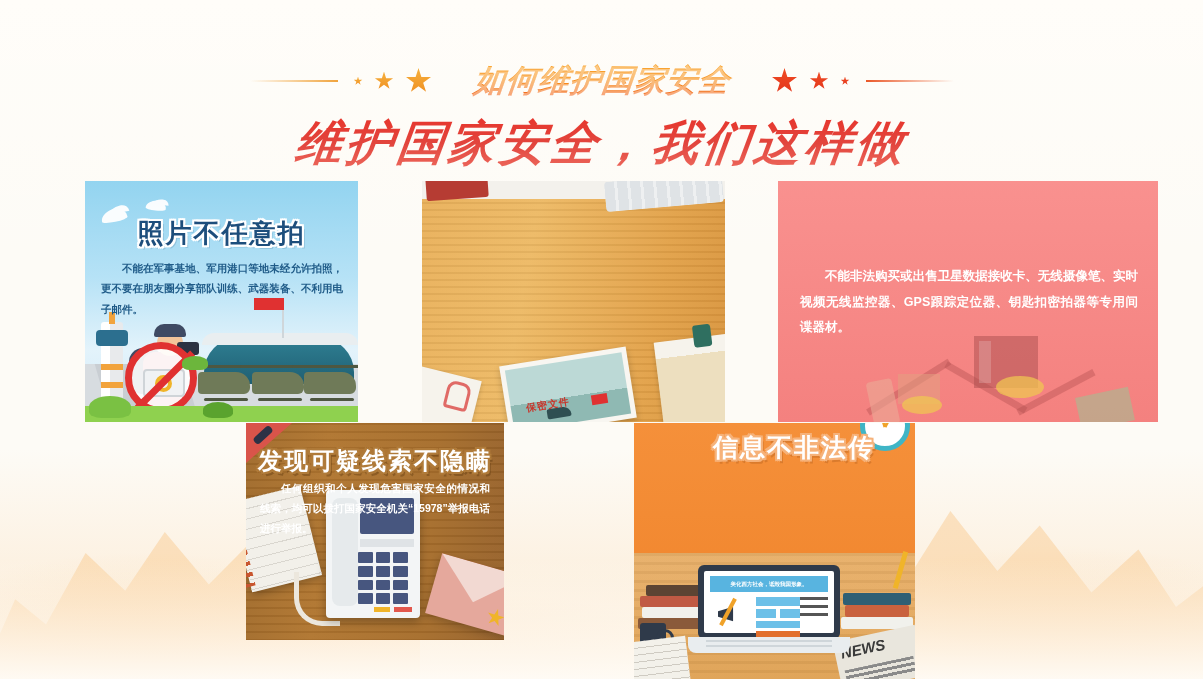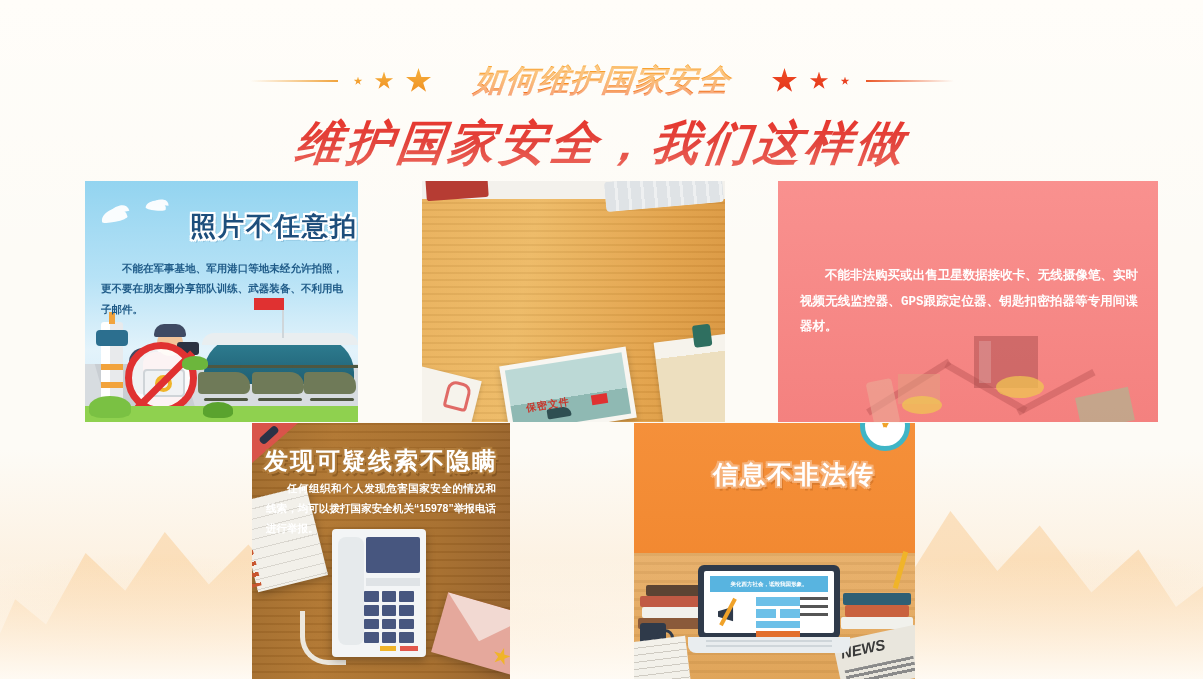--- a/index.html
+++ b/index.html
@@ -108,24 +108,24 @@
   
   #card1 { left: 85px; top: 181px; width: 273px; height: 241px;
            background: linear-gradient(180deg, #9ed8f2 0%, #bfe6f7 38%, #e9f6fc 62%, #cfeafb 100%); }
   #card1 .sky { position:absolute; inset:0;
     background: linear-gradient(180deg,#93d4f0 0%, #b6e2f6 40%, #e3f3fb 70%, #cfe9f8 100%); }
   #card1 .dove { position: absolute; width: 26px; height: 13px; background: #fff;
     border-radius: 60% 40% 50% 50%/ 80% 80% 20% 20%; opacity: .95;
     box-shadow: 6px -5px 0 -3px #fff; }
   #card1 .dove.d1 { left: 16px; top: 28px; transform: rotate(-12deg); }
   #card1 .dove.d2 { left: 58px; top: 18px; transform: rotate(6deg) scale(.78); }
-  #card1 .card-title { top: 28px; font-size: 26px; color: #1d4e7c;
+  #card1 .card-title { top: 35px; font-size: 26px; color: #1d4e7c;
       text-shadow: -2px 0 #fff, 2px 0 #fff, 0 -2px #fff, 0 2px #fff,
                    -2px -2px #fff, 2px -2px #fff, -2px 2px #fff, 2px 2px #fff,
-                   3px 3px 0 rgba(29,78,124,.18); text-align: right; }
+                   3px 3px 0 rgba(29,78,124,.18); }
   #card1 .card-body { left: 16px; top: 77px; width: 242px; color: #1f5b88; font-size: 10.5px; }
   #card1 .scene { position:absolute; left:0; right:0; bottom:0; height: 124px; overflow:hidden; }
   #card1 .ground { position:absolute; left:0; bottom:0; width:100%; height:58px; background:#d7dce0; }
   #card1 .grass  { position:absolute; left:0; bottom:0; width:100%; height:16px; background:#8fd14f; }
   #card1 .road { position:absolute; left:18px; bottom:0; width:88px; height:58px; background:#c9ced3;
       transform: skewX(16deg); }
   #card1 .tower { position:absolute; left:16px; bottom:16px; width:22px; height:84px;
       background: linear-gradient(90deg,#fff 0 40%, #e8eaec 40% 100%); border-radius:3px; }
   #card1 .tower::before { content:""; position:absolute; left:-5px; top:8px; width:32px; height:16px;
       background:#2c6f8f; border-radius:4px; }
@@ -192,36 +192,36 @@
   #card2 .stamp { position:absolute; left:104px; bottom:10px; color:#c8362c; font-size:10px; font-weight:800;
       transform: rotate(-9deg); letter-spacing:1px; white-space:nowrap; }
 
   
   #card3 { left: 778px; top: 181px; width: 380px; height: 241px; background: #f78c8c; }
   #card3 .pinkbg { position:absolute; inset:0; background: linear-gradient(180deg,#f9918f, #f4817f); }
   #card3 .card-title { top: 36px; font-size: 30px; color: #f1873b;
       text-shadow: -2.5px 0 #fff, 2.5px 0 #fff, 0 -2.5px #fff, 0 2.5px #fff,
                    -2px -2px #fff, 2px -2px #fff, -2px 2px #fff, 2px 2px #fff,
                    4px 4px 0 rgba(190,80,70,.25); }
-  #card3 .card-body { left: 22px; top: 83px; width: 338px; color: #fff; font-size: 12.5px; line-height: 2.05; font-family: Liberation Mono, monospace; }
+  #card3 .card-body { left: 22px; top: 83px; width: 338px; color: #fff; font-size: 12.5px; line-height: 2.05; }
   #card3 .zig { position:absolute; left:90px; bottom:0; width:260px; height:76px; }
   #card3 .zig i { position:absolute; height:7px; background: rgba(180,80,80,.42); transform-origin: left center; }
   #card3 .obj { position:absolute; background: rgba(180,80,80,.35); }
   #card3 .obj.tv { left:196px; bottom:34px; width:64px; height:52px; background: rgba(170,78,78,.5); }
   #card3 .obj.tv::after { content:""; position:absolute; left:5px; top:5px; width:12px; height:42px; background: rgba(255,255,255,.18); }
   #card3 .obj.box { left:120px; bottom:18px; width:42px; height:30px; background: rgba(225,160,130,.55); }
   #card3 .obj.phone { left:92px; bottom:-4px; width:26px; height:46px; background: rgba(235,170,150,.6); border-radius:4px; transform: rotate(-12deg); }
   #card3 .coin { position:absolute; border-radius:50%; background: rgba(240,200,80,.72); }
   #card3 .coin.c1 { left:124px; bottom:8px; width:40px; height:18px; }
   #card3 .coin.c2 { left:218px; bottom:24px; width:48px; height:22px; }
   #card3 .money { position:absolute; right:26px; bottom:-4px; width:54px; height:34px;
       background: rgba(150,200,150,.5); transform: rotate(-12deg); }
 
   
-  #card4 { left: 252px; top: 423px; width: 258px; height: 256px; }
+  #card4 { left: 246px; top: 423px; width: 258px; height: 217px; }
   #card4 .wood { position:absolute; inset:0;
     background:
       repeating-linear-gradient(180deg, rgba(0,0,0,.05) 0 2px, rgba(255,255,255,.035) 2px 8px),
       linear-gradient(95deg, #a06a2a 0%, #b0752f 30%, #a66d2b 70%, #96612a 100%); }
   #card4 .card-title { top: 22px; font-size: 24px; color: #fff;
       text-shadow: -2px 0 #b07b3a, 2px 0 #b07b3a, 0 -2px #b07b3a, 0 2px #b07b3a,
                    -2px -2px #b07b3a, 2px -2px #b07b3a, -2px 2px #b07b3a, 2px 2px #b07b3a,
                    3px 4px 0 rgba(80,45,10,.35); }
   #card4 .card-body { left: 14px; top: 56px; width: 230px; color: #fff; font-size: 10.5px; line-height: 1.9; }
   #card4 .corner { position:absolute; left:0; top:0; width:46px; height:40px; background:#d9544a;
@@ -250,21 +250,21 @@
   #card4 .env .star { position:absolute; right:8px; bottom:6px; width:18px; height:18px; background:#f0b429;
       clip-path: polygon(50% 0%, 61% 35%, 98% 35%, 68% 57%, 79% 91%, 50% 70%, 21% 91%, 32% 57%, 2% 35%, 39% 35%); }
 
   
   #card5 { left: 634px; top: 423px; width: 281px; height: 256px; background: #f08b33; }
   #card5 .orange { position:absolute; inset:0; background: linear-gradient(180deg,#f5903a,#ef8229); }
   #card5 .clock { position:absolute; right: 5px; top: -22px; width: 50px; height: 50px; border-radius:50%;
       background:#fff; border: 5px solid #3fb5c6; }
   #card5 .clock .h { position:absolute; left:50%; top:22%; width:3px; height:30%; background:#f0a229; transform-origin: bottom center; transform: translateX(-50%) rotate(28deg); }
   #card5 .clock .m { position:absolute; left:50%; top:12%; width:3px; height:40%; background:#f0a229; transform-origin: bottom center; transform: translateX(-50%) rotate(-18deg); }
-  #card5 .card-title { top: 35px; font-size: 25px; color: #fff;
+  #card5 .card-title { top: 8px; font-size: 25px; color: #fff;
       text-shadow: -2px 0 #f6b27a, 2px 0 #f6b27a, 0 -2px #f6b27a, 0 2px #f6b27a,
                    -2px -2px #f6b27a, 2px -2px #f6b27a, -2px 2px #f6b27a, 2px 2px #f6b27a,
                    3px 4px 0 rgba(160,80,20,.3); padding-left: 39px; }
   #card5 .card-body { left: 16px; top: 60px; width: 252px; color: #fff; font-size: 11px; line-height: 1.95; }
   #card5 .desk { position:absolute; left:0; right:0; bottom:0; height: 126px;
       background: repeating-linear-gradient(180deg, rgba(0,0,0,.04) 0 3px, rgba(255,255,255,.03) 3px 9px),
                   linear-gradient(180deg,#e8b06a,#dfa255); }
   #card5 .laptop { position:absolute; left:64px; bottom:26px; width:142px; height:88px; }
   #card5 .laptop .lid { position:absolute; left:0; top:0; width:100%; height:74px; background:#2f3a4a; border-radius:6px; padding:6px; }
   #card5 .laptop .scr { width:100%; height:100%; background:#fff; border-radius:2px; position:relative; padding:5px; }

